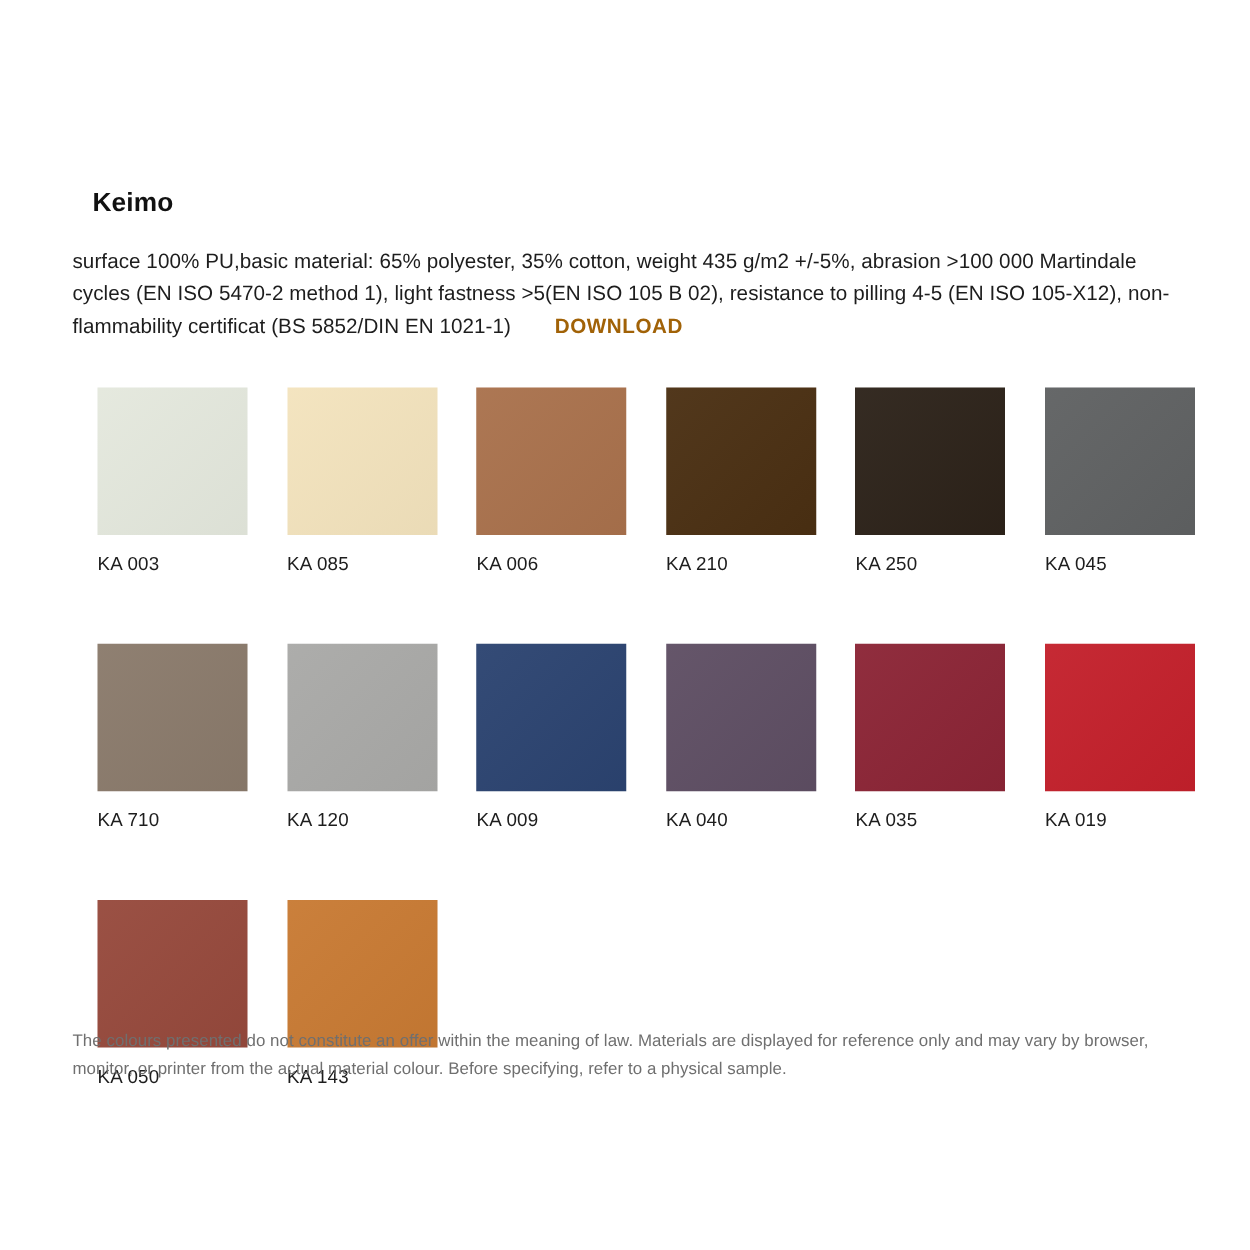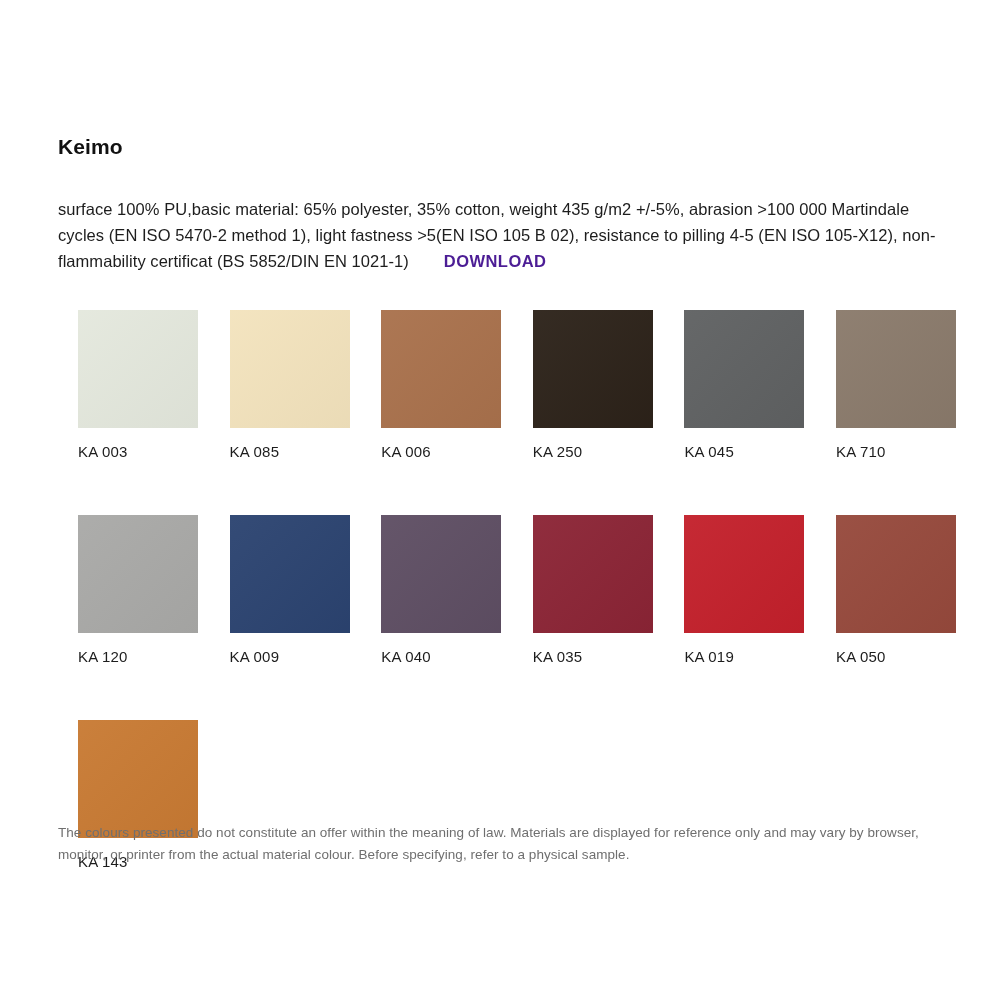--- a/index.html
+++ b/index.html
@@ -24,37 +24,37 @@
   
   .product-title {
     position: absolute;
     left: 58px;
     top: 134px;
     font-size: 21px;
     font-weight: bold;
     letter-spacing: 0.1px;
     color: #111111;
     line-height: 1.2;
-    margin: 0;
+    margin: 16px;
   }
 
   .description {
     position: absolute;
     left: 58px;
     top: 196px;
     width: 880px;
     font-size: 16.5px;
     line-height: 26px;
     color: #1d1d1d;
     letter-spacing: 0.05px;
     margin: 0;
   }
   .download-link {
     font-weight: bold;
-    color: #4c1d95;
+    color: #a16207;
     letter-spacing: 0.45px;
     margin-left: 6px;
     text-decoration: none;
     cursor: pointer;
     padding-left: 29px;
   }
 
   
   .swatch-grid {
     position: absolute;
@@ -124,20 +124,24 @@
       </div>
       <div class="swatch-cell">
         <span class="swatch-chip" style="background-color: rgb(243, 227, 189);"></span>
         <span class="swatch-label">KA 085</span>
       </div>
       <div class="swatch-cell">
         <span class="swatch-chip" style="background-color: rgb(169, 113, 76);"></span>
         <span class="swatch-label">KA 006</span>
       </div>
       <div class="swatch-cell">
+        <span class="swatch-chip" style="background-color: rgb(74, 47, 18);"></span>
+        <span class="swatch-label">KA 210</span>
+      </div>
+      <div class="swatch-cell">
         <span class="swatch-chip" style="background-color: rgb(44, 34, 25);"></span>
         <span class="swatch-label">KA 250</span>
       </div>
       <div class="swatch-cell">
         <span class="swatch-chip" style="background-color: rgb(95, 97, 98);"></span>
         <span class="swatch-label">KA 045</span>
       </div>
       <div class="swatch-cell">
         <span class="swatch-chip" style="background-color: rgb(138, 122, 107);"></span>
         <span class="swatch-label">KA 710</span>

